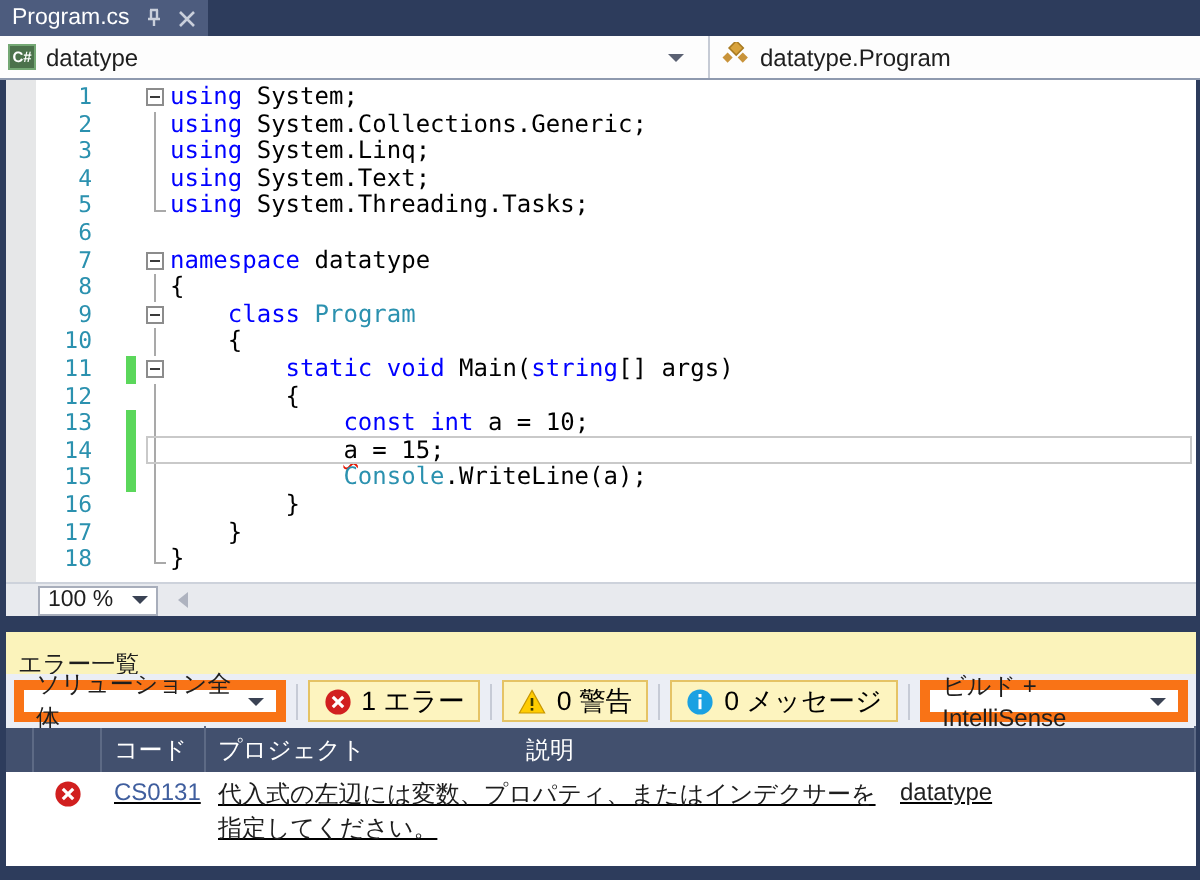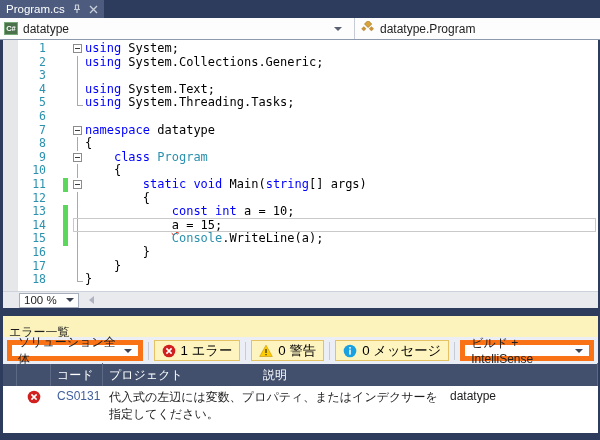--- a/index.html
+++ b/index.html
@@ -77,21 +77,21 @@
 
   .grid-header{position:absolute;left:3px;top:364px;width:595px;height:22px;background:var(--headerbg);
                display:flex;align-items:center;color:#fff;font-size:12px;}
   .gh-cell{height:100%;display:flex;align-items:center;padding:12px 6px;border-right:1px solid #5D6A85;}
   .gh-c0{width:14px;flex:none;padding:0;}
   .gh-c1{width:34px;flex:none;padding:0;}
   .gh-c2{width:52px;flex:none;}
   .gh-c3{width:341px;flex:none;}
   .gh-c4{flex:1;border-right:none;}
 
-  .grid-body{position:absolute;left:3px;top:386px;width:595px;height:47px;background:#fff;overflow:hidden;}
+  .grid-body{position:absolute;left:3px;top:386px;width:595px;height:47px;background:#fff;overflow:hidden;text-decoration:underline;}
   .grid-row{display:flex;align-items:flex-start;font-size:12px;color:#1E1E1E;padding-top:3px;}
   .gr-c0{width:14px;flex:none;}
   .gr-c1{width:34px;flex:none;display:flex;justify-content:center;padding-top:1px;}
   .gr-c2{width:52px;flex:none;padding:0 6px;color:var(--codelink);}
   .gr-c3{width:341px;flex:none;padding:0 6px;line-height:17px;}
   .gr-c4{flex:1;padding:0 6px;}
 </style>
 </head>
 <body>
 
@@ -149,20 +149,21 @@
         <div class="code-line">
           <span class="lnum">2</span>
           <span class="barcol"></span>
           <span class="foldcol fold-v"></span>
           <span class="codetext"><span class="seg-kw">using</span><span class="seg-pl"> System.Collections.Generic;</span></span>
         </div>
         <div class="code-line">
           <span class="lnum">3</span>
           <span class="barcol"></span>
           <span class="foldcol fold-v"></span>
+          <span class="codetext"><span class="seg-kw">using</span><span class="seg-pl"> System.Linq;</span></span>
         </div>
         <div class="code-line">
           <span class="lnum">4</span>
           <span class="barcol"></span>
           <span class="foldcol fold-v"></span>
           <span class="codetext"><span class="seg-kw">using</span><span class="seg-pl"> System.Text;</span></span>
         </div>
         <div class="code-line">
           <span class="lnum">5</span>
           <span class="barcol"></span>

